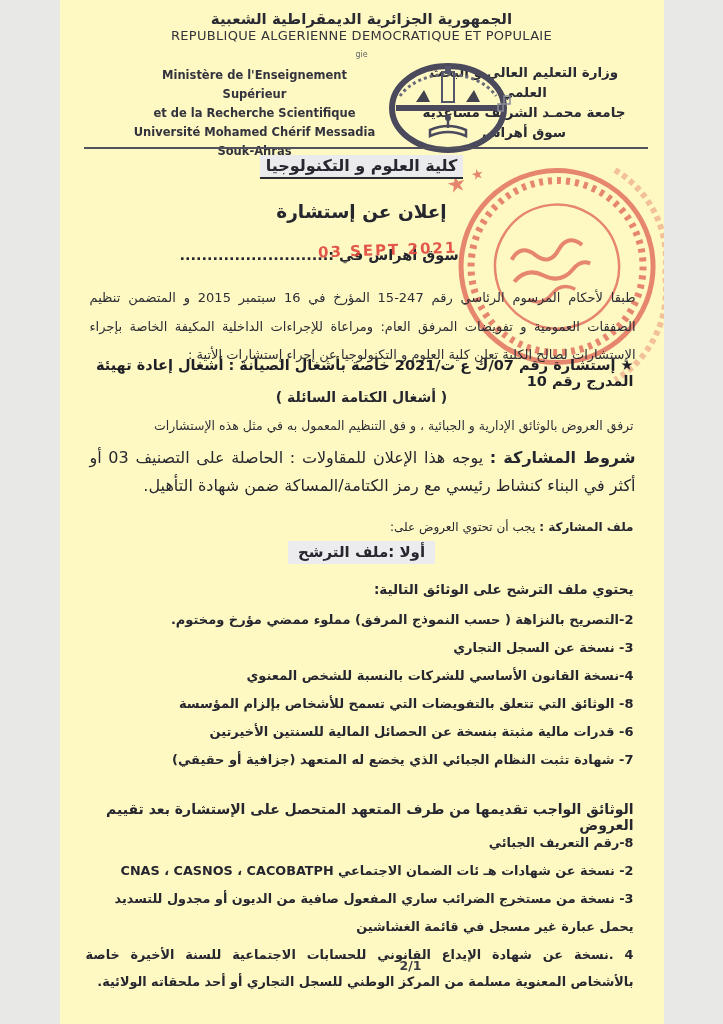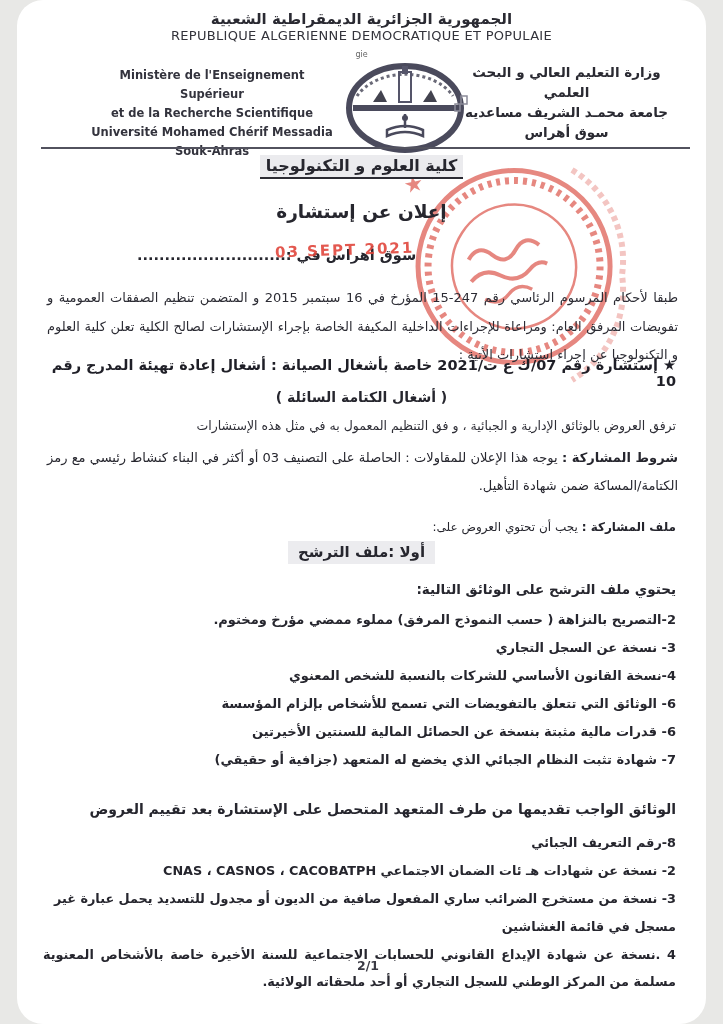--- a/index.html
+++ b/index.html
@@ -1,19 +1,19 @@
 <!DOCTYPE html>
 <html><head>
 <meta charset="utf-8">
 <style>
   html,body { margin:0; padding:0; background:#e8e8e6; }
   .page {
-    position:relative; width:689px; height:1024px; margin:0 auto;
-    background:#ffffff; overflow:hidden;
-    font-family:"DejaVu Sans", sans-serif; color:#26262e;border-radius:26px;
+    position:relative; width:604px; height:1024px; margin:0 auto;
+    background:#fef9c3; overflow:hidden;
+    font-family:"DejaVu Sans", sans-serif; color:#26262e;
   }
   .abs { position:absolute; }
   .center { left:0; right:0; text-align:center; }
   .rtl { direction:rtl; unicode-bidi:plaintext; }
 
   .republic-ar { top:10px; font-size:15px; font-weight:bold; color:#2a2a32; }
   .republic-fr { top:28px; font-size:13px; font-weight:normal; letter-spacing:.3px; color:#33333b; }
   .gie-mark { top:50px; font-size:8px; color:#666; }
 
   .ministry-fr { top:66px; left:70px; width:250px; text-align:center;
@@ -35,21 +35,21 @@
                 letter-spacing:2px; transform:rotate(-2deg); opacity:.9; }
 
   .intro-par { top:284px; left:30px; right:28px; font-size:13px; line-height:28.5px;
                text-align:justify; text-align-last:right; font-weight:500; color:#2c2c34; }
 
   .consult-line { top:357px; left:30px; right:30px; font-size:14.5px; font-weight:bold;
                   text-align:right; color:#1f1f27; }
   .consult-sub { top:389px; font-size:14px; font-weight:bold; }
 
   .offers-note { top:418px; left:30px; right:30px; font-size:12.5px; text-align:right; color:#2e2e36; }
-  .terms-par { top:444px; left:30px; right:28px; font-size:13px; line-height:28px;
+  .terms-par { top:444px; left:30px; right:28px; font-size:16px; line-height:28px;
                text-align:justify; text-align-last:right; }
   .lead { font-weight:bold; }
 
   .file-line { top:520px; left:30px; right:30px; font-size:12px; text-align:right; }
   .section-title { top:543px; font-size:15px; }
   .section-title span { background:#ececef; padding:2px 10px 3px; font-weight:bold; }
   .section-sub { top:581px; left:30px; right:30px; font-size:13.5px; font-weight:bold; text-align:right; }
 
   .doc-list { top:606px; left:30px; right:30px; font-size:13px; font-weight:600; text-align:right; }
   .doc-list .item { height:28px; line-height:28px; white-space:nowrap; overflow:visible; }
@@ -167,21 +167,21 @@
 
   <div class="abs center section-title rtl">
     <span>أولا :ملف الترشح</span>
   </div>
   <div class="abs section-sub rtl">يحتوي ملف الترشح على الوثائق التالية:</div>
 
   <div class="abs doc-list rtl">
     <div class="item">2-التصريح بالنزاهة ( حسب النموذج المرفق) مملوء ممضي مؤرخ ومختوم.</div>
     <div class="item">3- نسخة عن السجل التجاري</div>
     <div class="item">4-نسخة القانون الأساسي للشركات بالنسبة للشخص المعنوي</div>
-    <div class="item">6- الوثائق التي تتعلق بالتفويضات التي تسمح للأشخاص بإلزام المؤسسة</div>
+    <div class="item">8- الوثائق التي تتعلق بالتفويضات التي تسمح للأشخاص بإلزام المؤسسة</div>
     <div class="item">6- قدرات مالية مثبتة بنسخة عن الحصائل المالية للسنتين الأخيرتين</div>
     <div class="item">7- شهادة تثبت النظام الجبائي الذي يخضع له المتعهد (جزافية أو حقيقي)</div>
   </div>
 
   <div class="abs awarded-title rtl">الوثائق الواجب تقديمها من طرف المتعهد المتحصل على الإستشارة بعد تقييم العروض</div>
 
   <div class="abs awarded-list rtl">
     <div class="item">8-رقم التعريف الجبائي</div>
     <div class="item">2- نسخة عن شهادات هـ ئات الضمان الاجتماعي CNAS ، CASNOS ، CACOBATPH</div>
     <div class="item">3- نسخة من مستخرج الضرائب ساري المفعول صافية من الديون أو مجدول للتسديد يحمل عبارة غير مسجل في قائمة الغشاشين</div>

